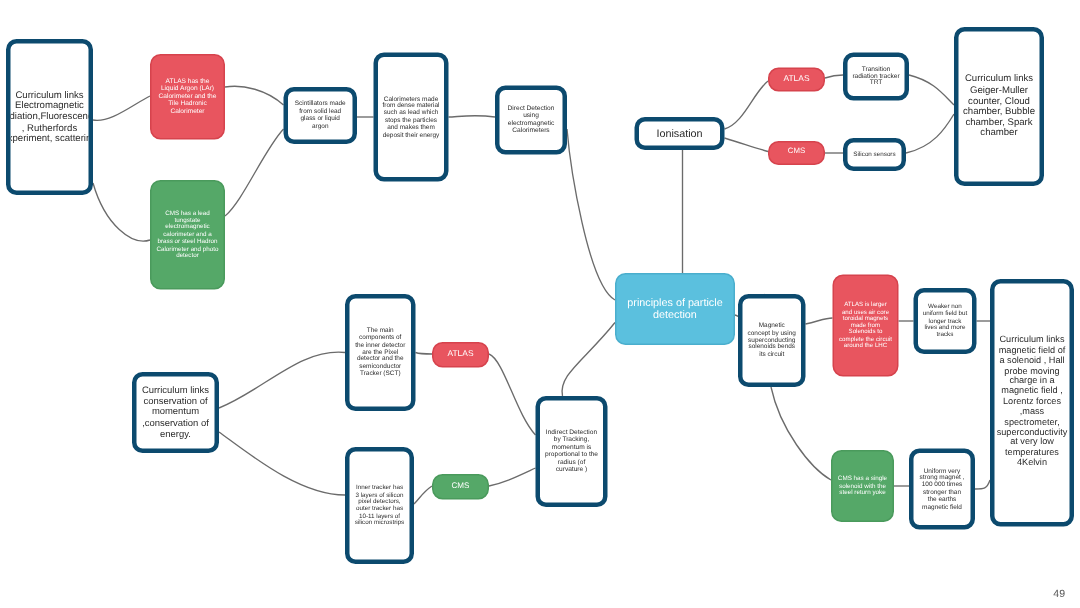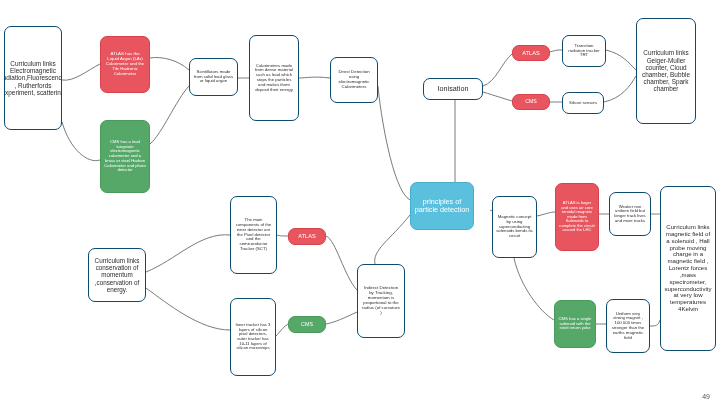--- a/index.html
+++ b/index.html
@@ -20,21 +20,21 @@
     justify-content:center;
     text-align:center;
     border-radius:7px;
     line-height:1.12;
     padding:3px 3px;
     word-wrap:break-word;
     overflow:hidden;
   }
   .node.plain{
     background:#ffffff;
-    border:1px solid #0c4a6e;
+    border:3px solid #0c4a6e;
     color:#2b2b2b;
   }
   .node.red{
     background:#e8555f;
     border:1px solid #d6434d;
     color:#ffffff;
   }
   .node.green{
     background:#55a868;
     border:1px solid #4a9a5c;
@@ -81,21 +81,21 @@
       <path d="M596,324 C601,324 603,324 606,324" fill="none" stroke="#6b6b6b" stroke-width="0.9"></path>
       <path d="M650,326 C656,326 658,326 660,320" fill="none" stroke="#6b6b6b" stroke-width="0.9"></path>
       <path d="M357,290 C344,276 336,240 326,236" fill="none" stroke="#6b6b6b" stroke-width="0.9"></path>
       <path d="M357,312 C344,318 336,322 326,324" fill="none" stroke="#6b6b6b" stroke-width="0.9"></path>
       <path d="M288,236 C282,236 280,236 277,235" fill="none" stroke="#6b6b6b" stroke-width="0.9"></path>
       <path d="M288,324 C282,328 280,332 276,336" fill="none" stroke="#6b6b6b" stroke-width="0.9"></path>
       <path d="M230,235 C200,232 176,260 146,272" fill="none" stroke="#6b6b6b" stroke-width="0.9"></path>
       <path d="M230,330 C200,330 168,304 146,288" fill="none" stroke="#6b6b6b" stroke-width="0.9"></path>
     </svg>
   <div id="nodes-layer">
-      <div class="node teal" style="left: 410px; top: 182px; width: 64px; height: 48px; font-size: 7.2px;">
+      <div class="node teal" style="left: 410px; top: 182px; width: 80px; height: 48px; font-size: 7.2px;">
         <span>principles of particle detection</span>
       </div>
       <div class="node plain" style="left: 4px; top: 26px; width: 58px; height: 104px; font-size: 6.4px;">
         <span>Curriculum links Electromagnetic radiation,Fluorescence , Rutherfords experiment, scattering</span>
       </div>
       <div class="node red" style="left: 100px; top: 36px; width: 50px; height: 57px; font-size: 4.4px;">
         <span>ATLAS has the Liquid Argon (LAr) Calorimeter and the Tile Hadronic Calorimeter</span>
       </div>
       <div class="node green" style="left: 100px; top: 120px; width: 50px; height: 73px; font-size: 4.2px;">
         <span>CMS has a lead tungstate electromagnetic calorimeter and a brass or steel Hadron Calorimeter and photo detector</span>

